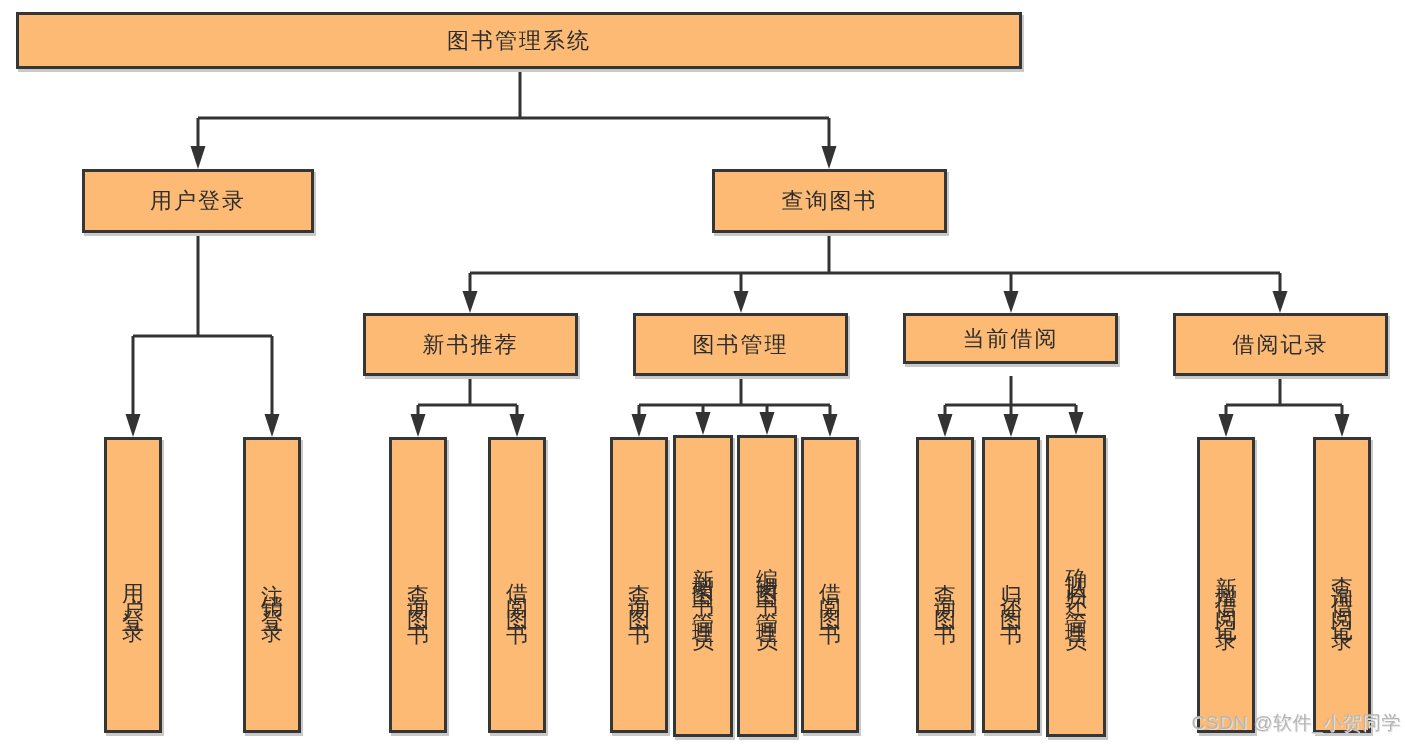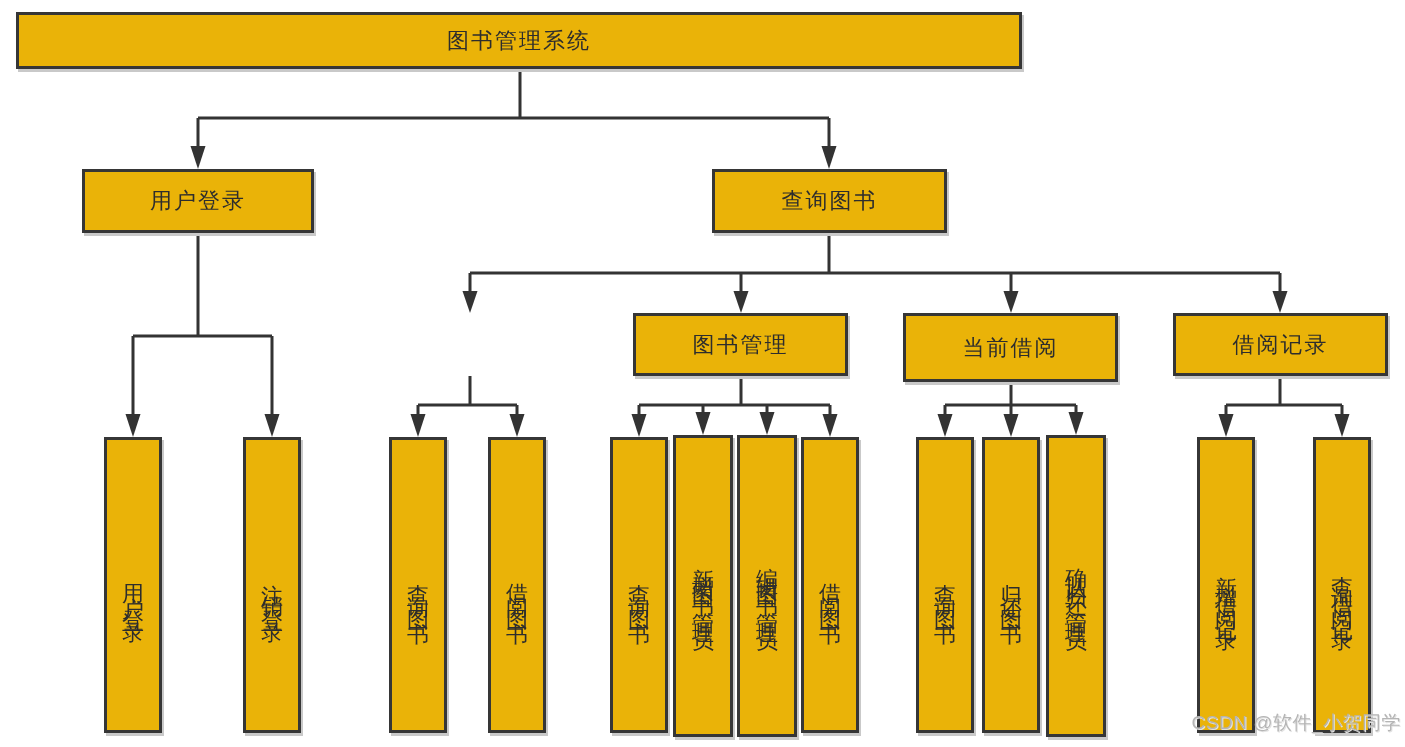--- a/index.html
+++ b/index.html
@@ -4,21 +4,21 @@
 <style>
   html,body{margin:0;padding:0;background:#ffffff;}
   .stage{
     position:relative;width:1405px;height:747px;background:#ffffff;
     font-family:"Liberation Sans","DejaVu Sans",sans-serif;color:#2d2d2d;overflow:hidden;
   }
   .connectors{position:absolute;left:0;top:0;width:1405px;height:747px;}
   .connectors path{stroke:#333333;stroke-width:3;fill:none;}
   .connectors polygon{fill:#333333;stroke:none;}
   .node{
-    position:absolute;box-sizing:border-box;background:#eab308;
+    position:absolute;box-sizing:border-box;background:#fdba74;
     border:3px solid #363636;display:flex;align-items:center;justify-content:center;
     box-shadow:2px 3px 0 #c9c9c9;
   }
   .hlabel{font-size:22px;letter-spacing:2px;white-space:nowrap;}
   .vtext{
     writing-mode:vertical-rl;text-orientation:mixed;
     font-size:22px;line-height:1;white-space:nowrap;
   }
   .sp4{letter-spacing:13px;margin-bottom:-13px;}
   .sp6{letter-spacing:11px;margin-bottom:-11px;}
@@ -80,24 +80,27 @@
     <span class="hlabel">图书管理系统</span>
   </div>
 
   <div class="node" style="left:82px;top:169px;width:232px;height:64px">
     <span class="hlabel">用户登录</span>
   </div>
   <div class="node" style="left:712px;top:169px;width:235px;height:64px">
     <span class="hlabel">查询图书</span>
   </div>
 
+  <div class="node" style="left:363px;top:313px;width:215px;height:63px">
+    <span class="hlabel">新书推荐</span>
+  </div>
   <div class="node" style="left:633px;top:313px;width:215px;height:63px">
     <span class="hlabel">图书管理</span>
   </div>
-  <div class="node" style="left:903px;top:313px;width:215px;height:69px">
+  <div class="node" style="left:903px;top:313px;width:215px;height:51px">
     <span class="hlabel">当前借阅</span>
   </div>
   <div class="node" style="left:1173px;top:313px;width:215px;height:63px">
     <span class="hlabel">借阅记录</span>
   </div>
 
   <div class="node" style="left:104px;top:437px;width:58px;height:296px">
     <span class="vtext sp4">用户登录</span>
   </div>
   <div class="node" style="left:243px;top:437px;width:58px;height:296px">

